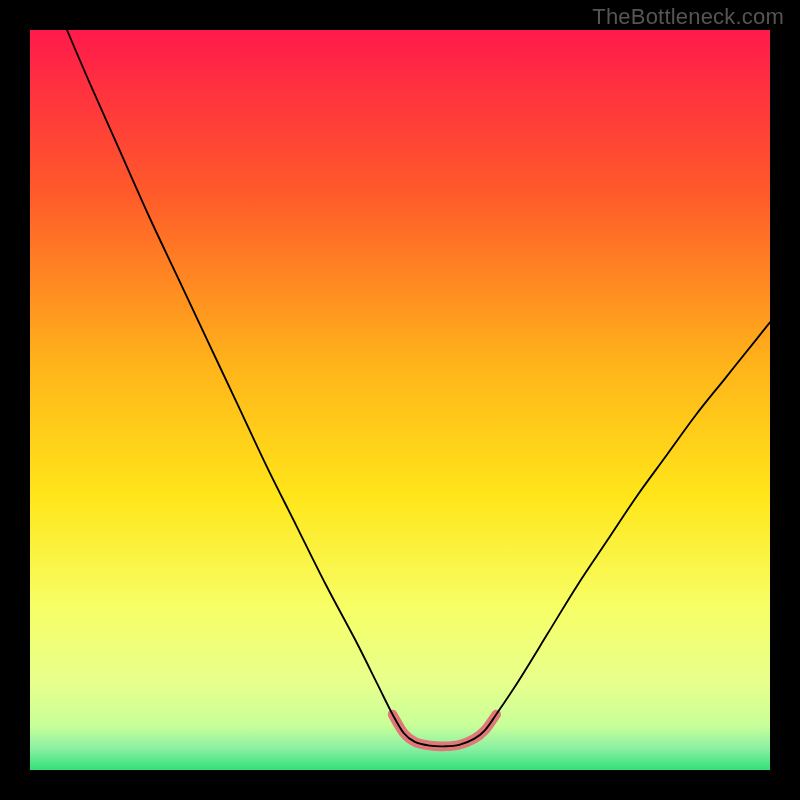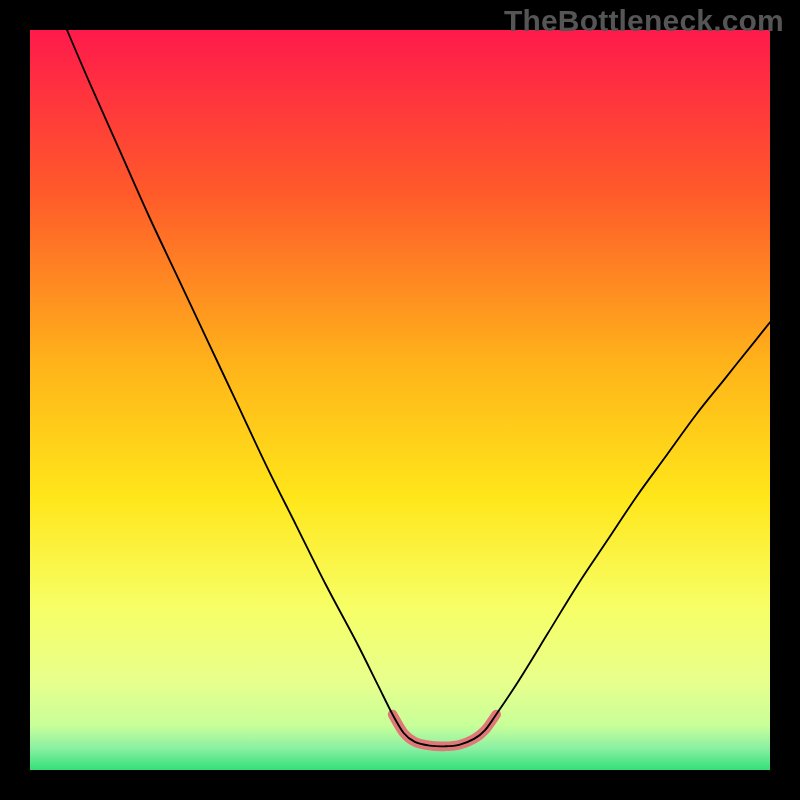--- a/index.html
+++ b/index.html
@@ -22,22 +22,22 @@
     left: 30px;
     top: 30px;
     width: 740px;
     height: 740px;
   }
   .watermark {
     position: absolute;
     top: 4px;
     right: 16px;
     color: #555;
-    font-size: 30px;
-    font-weight: 700;
+    font-size: 22px;
+    font-weight: 400;
     letter-spacing: 0.2px;
   }
 </style>
 </head>
 <body>
 
 <div class="frame">
   <svg class="plot" viewBox="0 0 100 100" preserveAspectRatio="none">
     <defs>
       <linearGradient id="bg" x1="0" y1="0" x2="0" y2="1">

